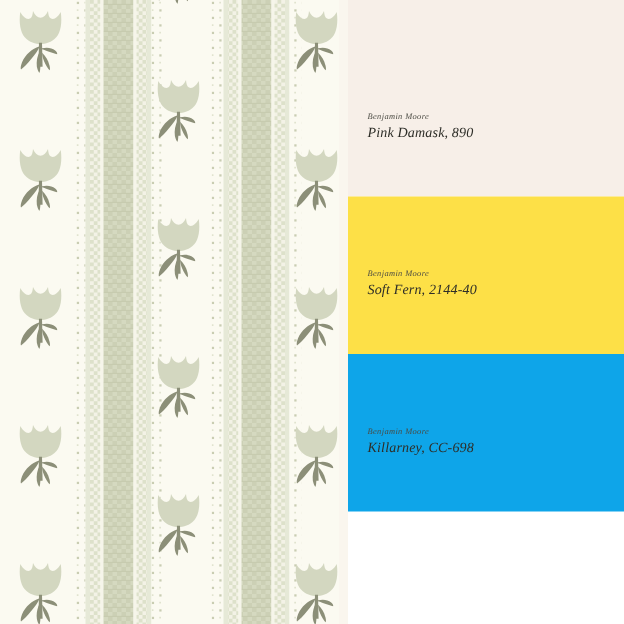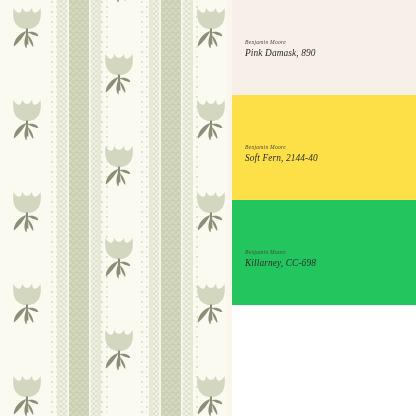--- a/index.html
+++ b/index.html
@@ -194,35 +194,35 @@
         <use href="#tulip" x="211" y="304"></use>
         <use href="#tulip" x="211" y="396"></use>
       </g>
 
       <rect x="226" y="0" width="6" height="416" fill="#faf6ee"></rect>
     </svg>
   </div>
 
   <div id="swatches">
 
-    <div class="swatch" style="height:95px;background:#f7efe8;">
+    <div class="swatch" style="height:131px;background:#f7efe8;">
       <div class="swatch-label">
         <div class="brand">Benjamin Moore</div>
         <div class="cname">Pink Damask, 890</div>
       </div>
     </div>
 
     <div class="swatch" style="height:105px;background:#fde047;">
       <div class="swatch-label">
         <div class="brand">Benjamin Moore</div>
         <div class="cname">Soft Fern, 2144-40</div>
       </div>
     </div>
 
-    <div class="swatch" style="height:105px;background:#22c55e;">
+    <div class="swatch" style="height:105px;background:#0ea5e9;">
       <div class="swatch-label">
         <div class="brand">Benjamin Moore</div>
         <div class="cname">Killarney, CC-698</div>
       </div>
     </div>
 
 
   </div>
 </div>
 

